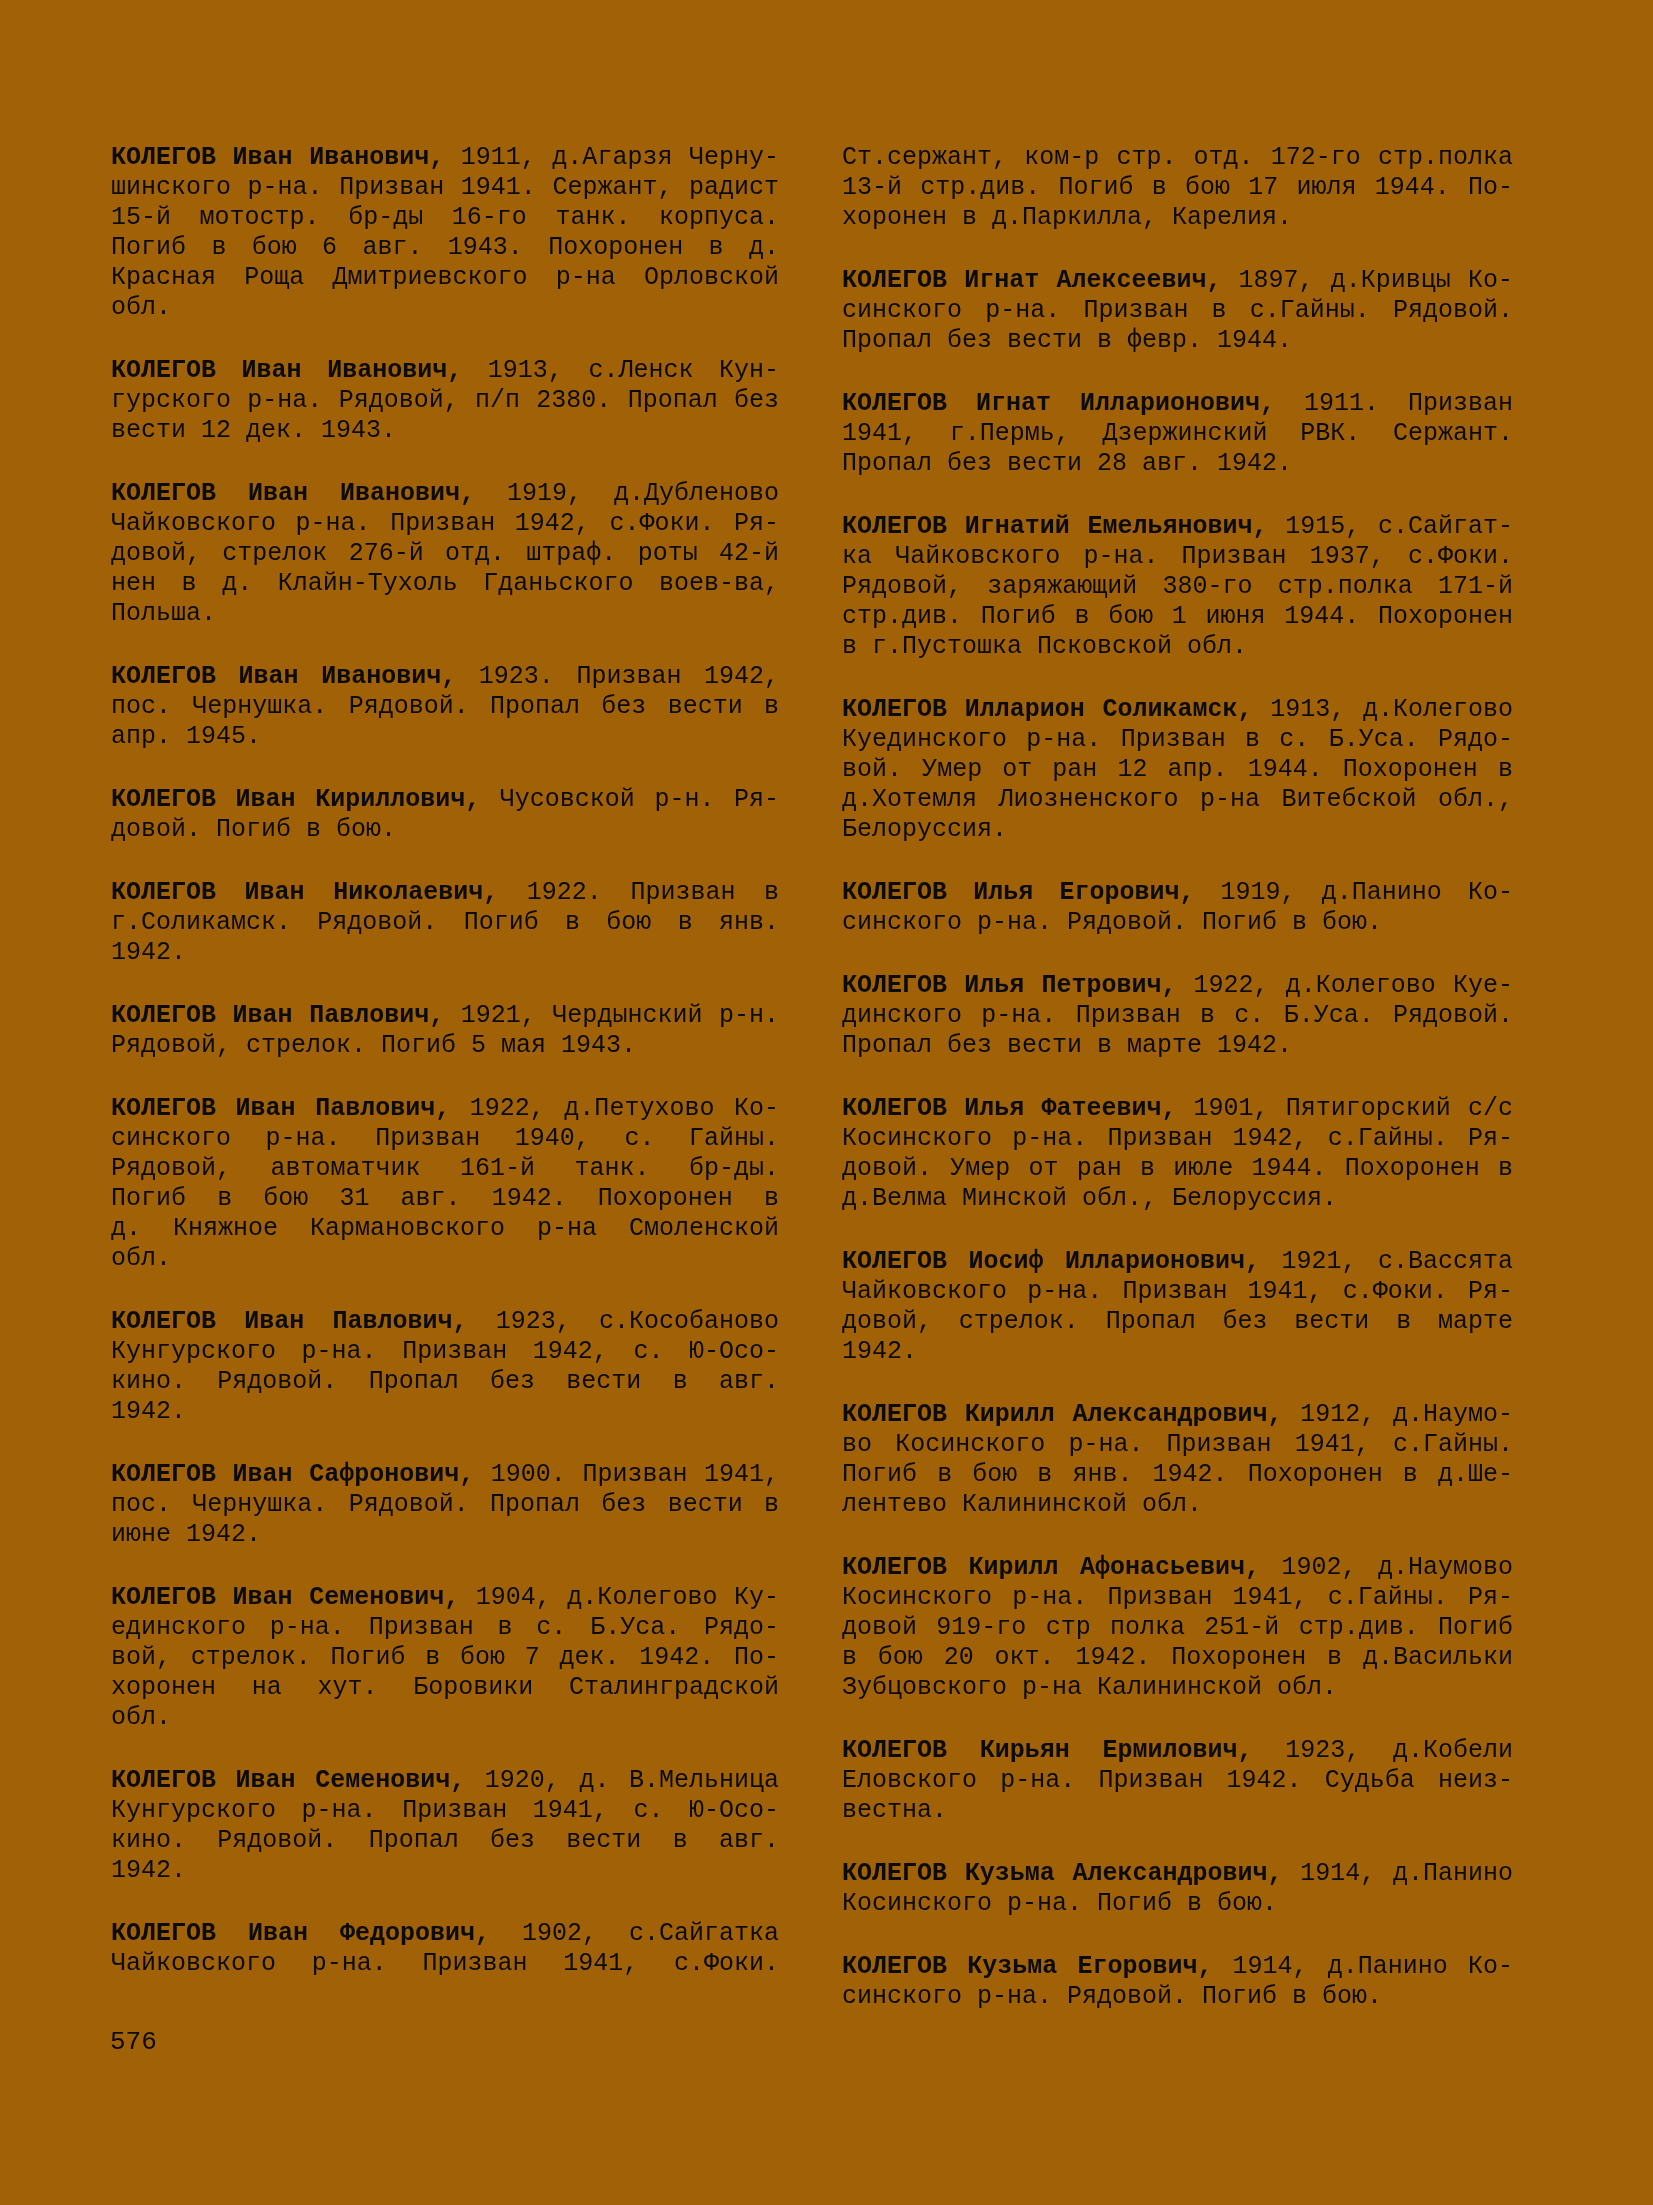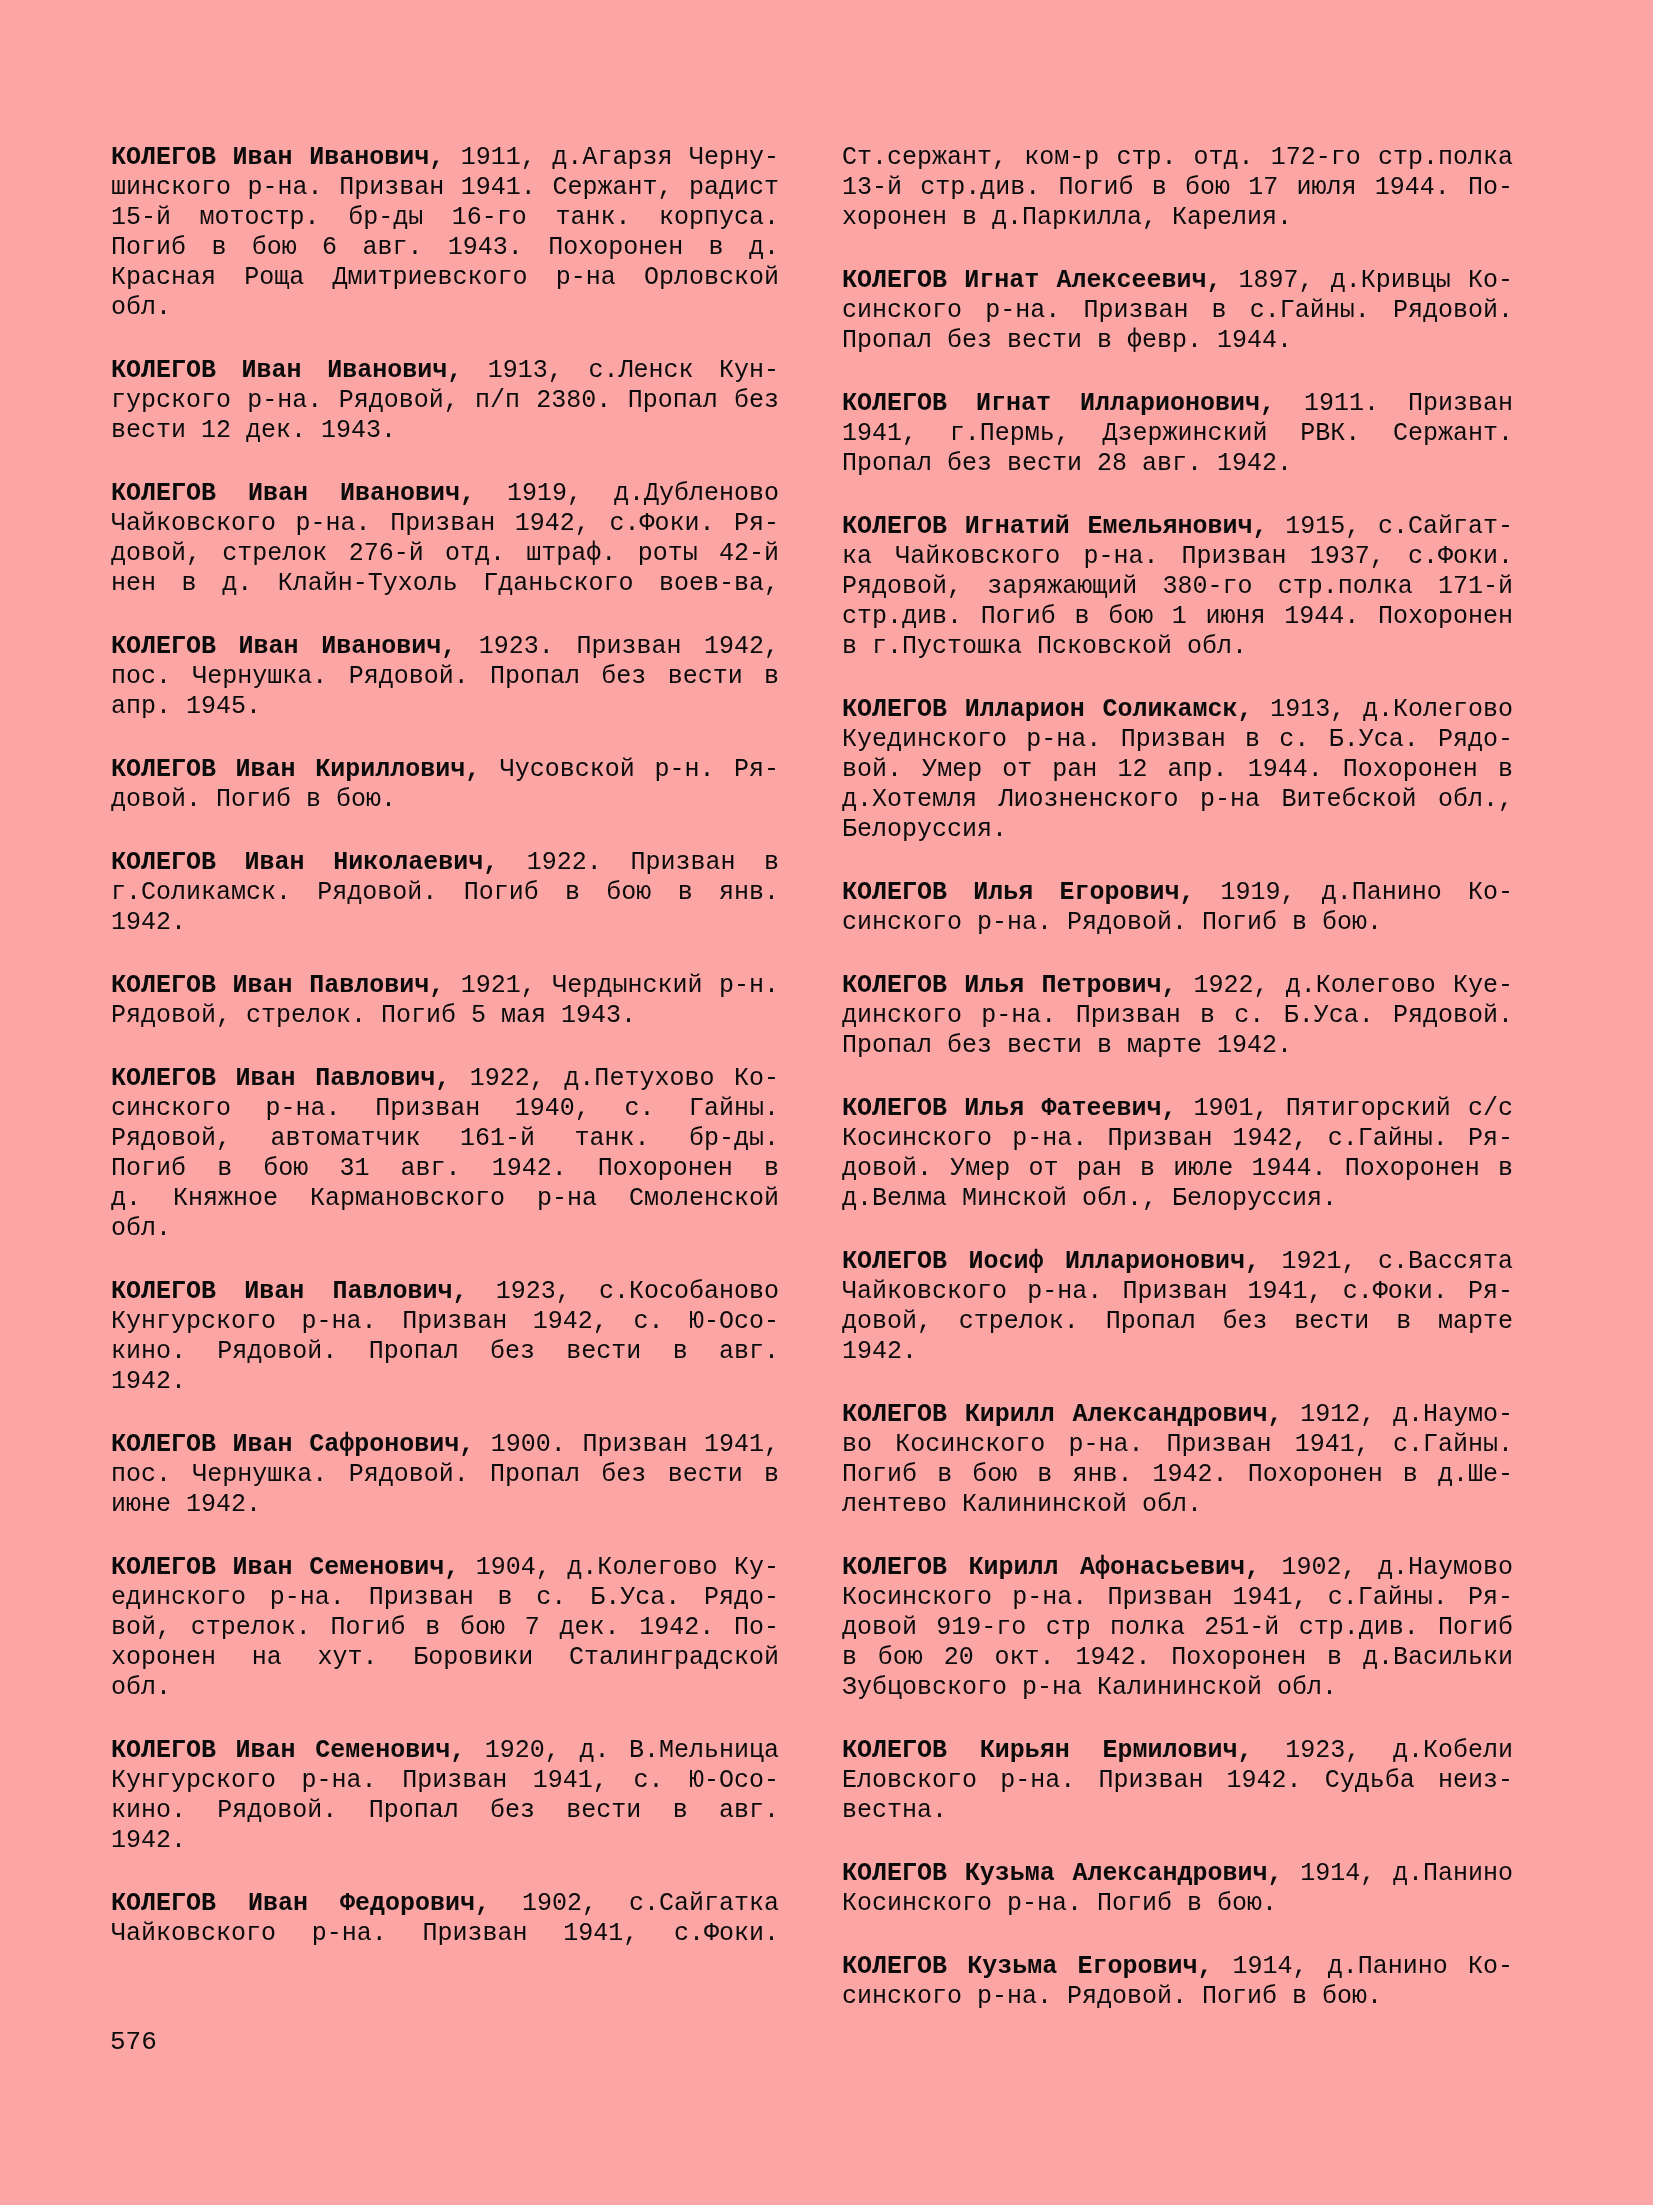--- a/index.html
+++ b/index.html
@@ -4,21 +4,21 @@
 <style>
   html,body{margin:0;padding:0;}
   body{
     width:1653px;height:2205px;
     background:#ffffff;
     position:relative;
     font-family:"Liberation Mono","DejaVu Sans Mono",monospace;
     color:#0b0b0b;
     -webkit-font-smoothing:antialiased;
   }
-  .page{position:absolute;inset:0;background:#fca5a5;}
+  .page{position:absolute;inset:0;background:#a16207;}
   .col{position:absolute;top:143px;}
   .col-left{left:111px;width:668px;}
   .col-right{left:842px;width:671px;}
   .entry{margin:0 0 33px 0;}
   .line{
     font-size:25px;
     line-height:30px;
     height:30px;
     overflow:hidden;
     white-space:normal;
@@ -58,20 +58,21 @@
       <div class="entry">
         <div class="line j"><b>КОЛЕГОВ Иван Иванович,</b> <span>1913, с.Ленск Кун-</span></div>
         <div class="line j">гурского р-на. Рядовой, п/п 2380. Пропал без</div>
         <div class="line">вести 12 дек. 1943.</div>
       </div>
       <div class="entry">
         <div class="line j"><b>КОЛЕГОВ Иван Иванович,</b> <span>1919, д.Дубленово</span></div>
         <div class="line j">Чайковского р-на. Призван 1942, с.Фоки. Ря-</div>
         <div class="line j">довой, стрелок 276-й отд. штраф. роты 42-й</div>
         <div class="line j">нен в д. Клайн-Тухоль Гданьского воев-ва,</div>
+        <div class="line">Польша.</div>
       </div>
       <div class="entry">
         <div class="line j"><b>КОЛЕГОВ Иван Иванович,</b> <span>1923. Призван 1942,</span></div>
         <div class="line j">пос. Чернушка. Рядовой. Пропал без вести в</div>
         <div class="line">апр. 1945.</div>
       </div>
       <div class="entry">
         <div class="line j"><b>КОЛЕГОВ Иван Кириллович,</b> <span>Чусовской р-н. Ря-</span></div>
         <div class="line">довой. Погиб в бою.</div>
       </div>

